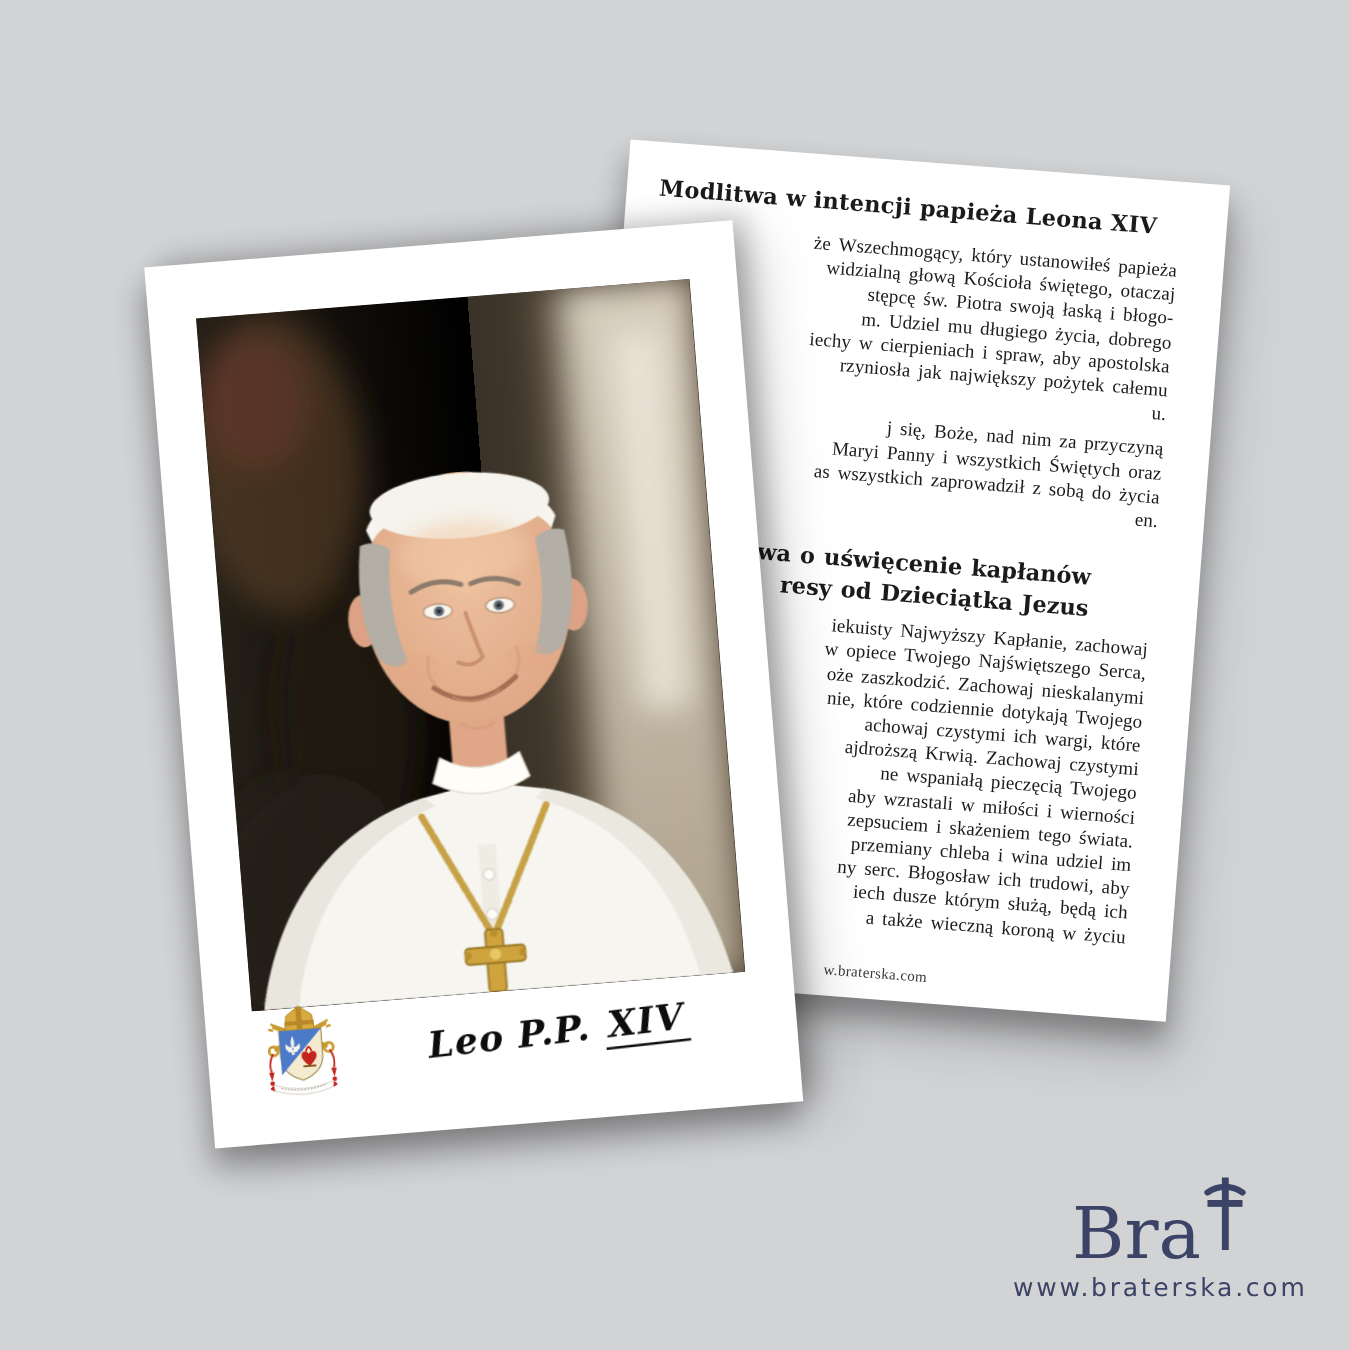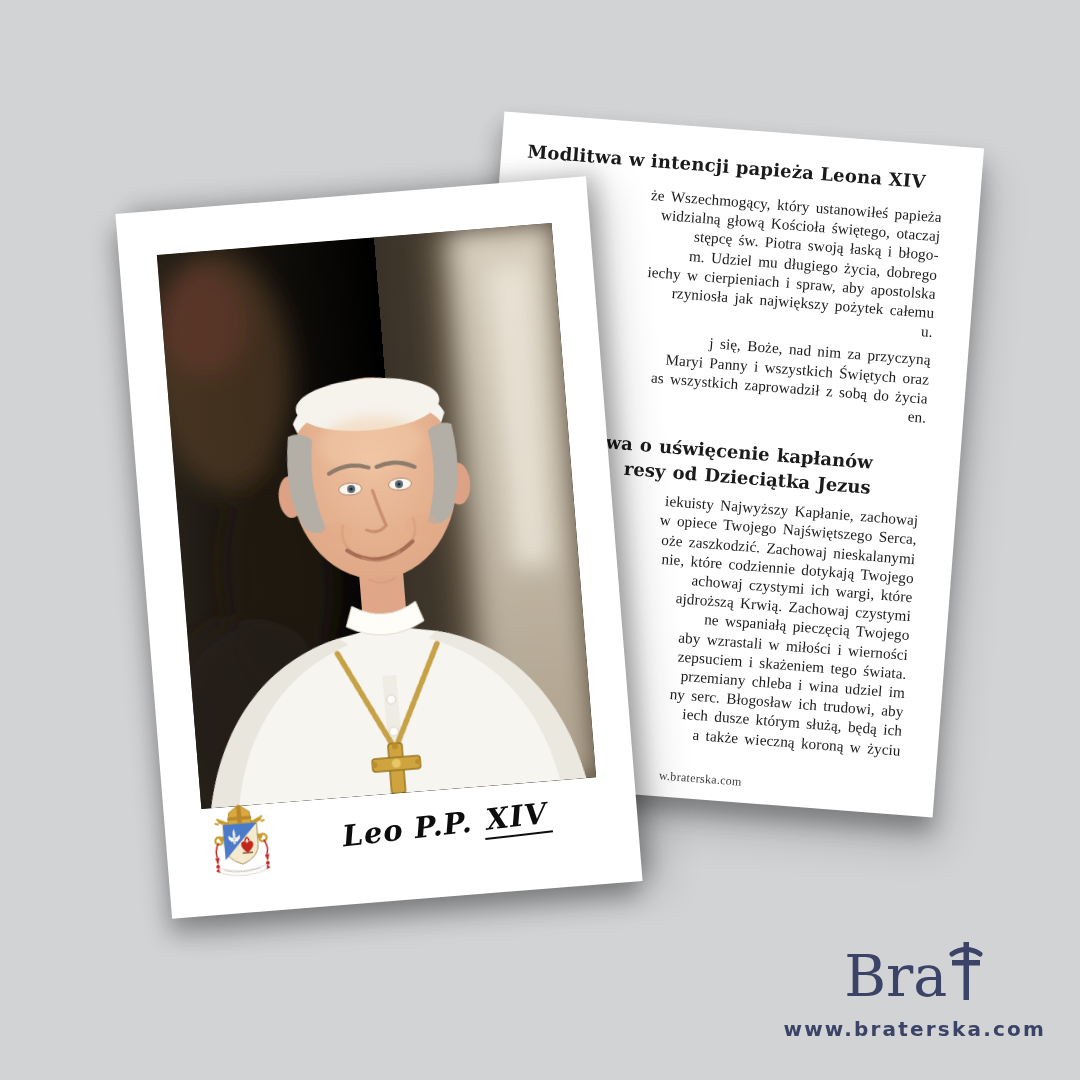--- a/index.html
+++ b/index.html
@@ -30,24 +30,24 @@
   .photo svg{display:block;}
   .fc-footer{position:absolute;left:0;right:0;top:600px;height:107px;}
   .coa{position:absolute;left:42px;top:-4px;width:66px;height:76px;}
   .signature{position:absolute;left:130px;right:40px;top:18px;text-align:center;
              font-family:"DejaVu Serif",serif;font-style:italic;font-weight:bold;
              font-size:29px;color:#0d0d0d;transform:rotate(-2deg);letter-spacing:1px;}
   .signature .numeral{border-bottom:2.5px solid #0d0d0d;padding:0 3px 1px 3px;}
   
   .branding{position:absolute;right:34px;top:930px;z-index:3;display:flex;flex-direction:column;
             align-items:center;color:#3b4366;}
-  .logo{display:flex;align-items:center;font-family:"DejaVu Serif",serif;font-size:57px;
+  .logo{display:flex;align-items:flex-end;font-family:"DejaVu Serif",serif;font-size:57px;
         line-height:70px;letter-spacing:0;}
   .logo .t-cross{margin:0 1px;}
-  .site{font-family:"DejaVu Sans",sans-serif;font-size:20px;letter-spacing:2.2px;margin-top:-4px;font-weight:bold;}
+  .site{font-family:"DejaVu Sans",sans-serif;font-size:20px;letter-spacing:2.2px;margin-top:-4px;}
 </style>
 </head>
 <body>
 
 <div class="stage">
 
   <div class="card back-card">
     <div class="back-text">
       <div class="bc-title">Modlitwa w intencji papieża Leona XIV</div>
       <div class="para p1">

